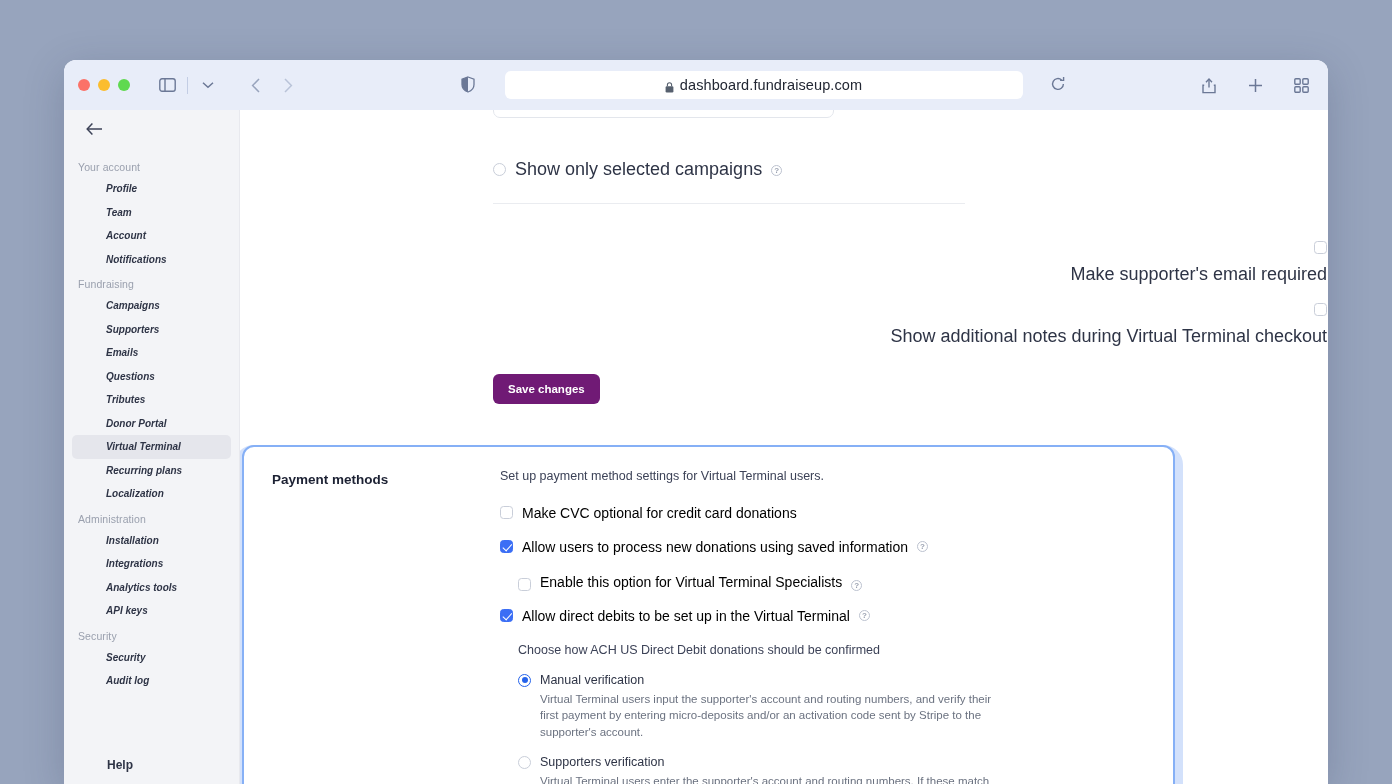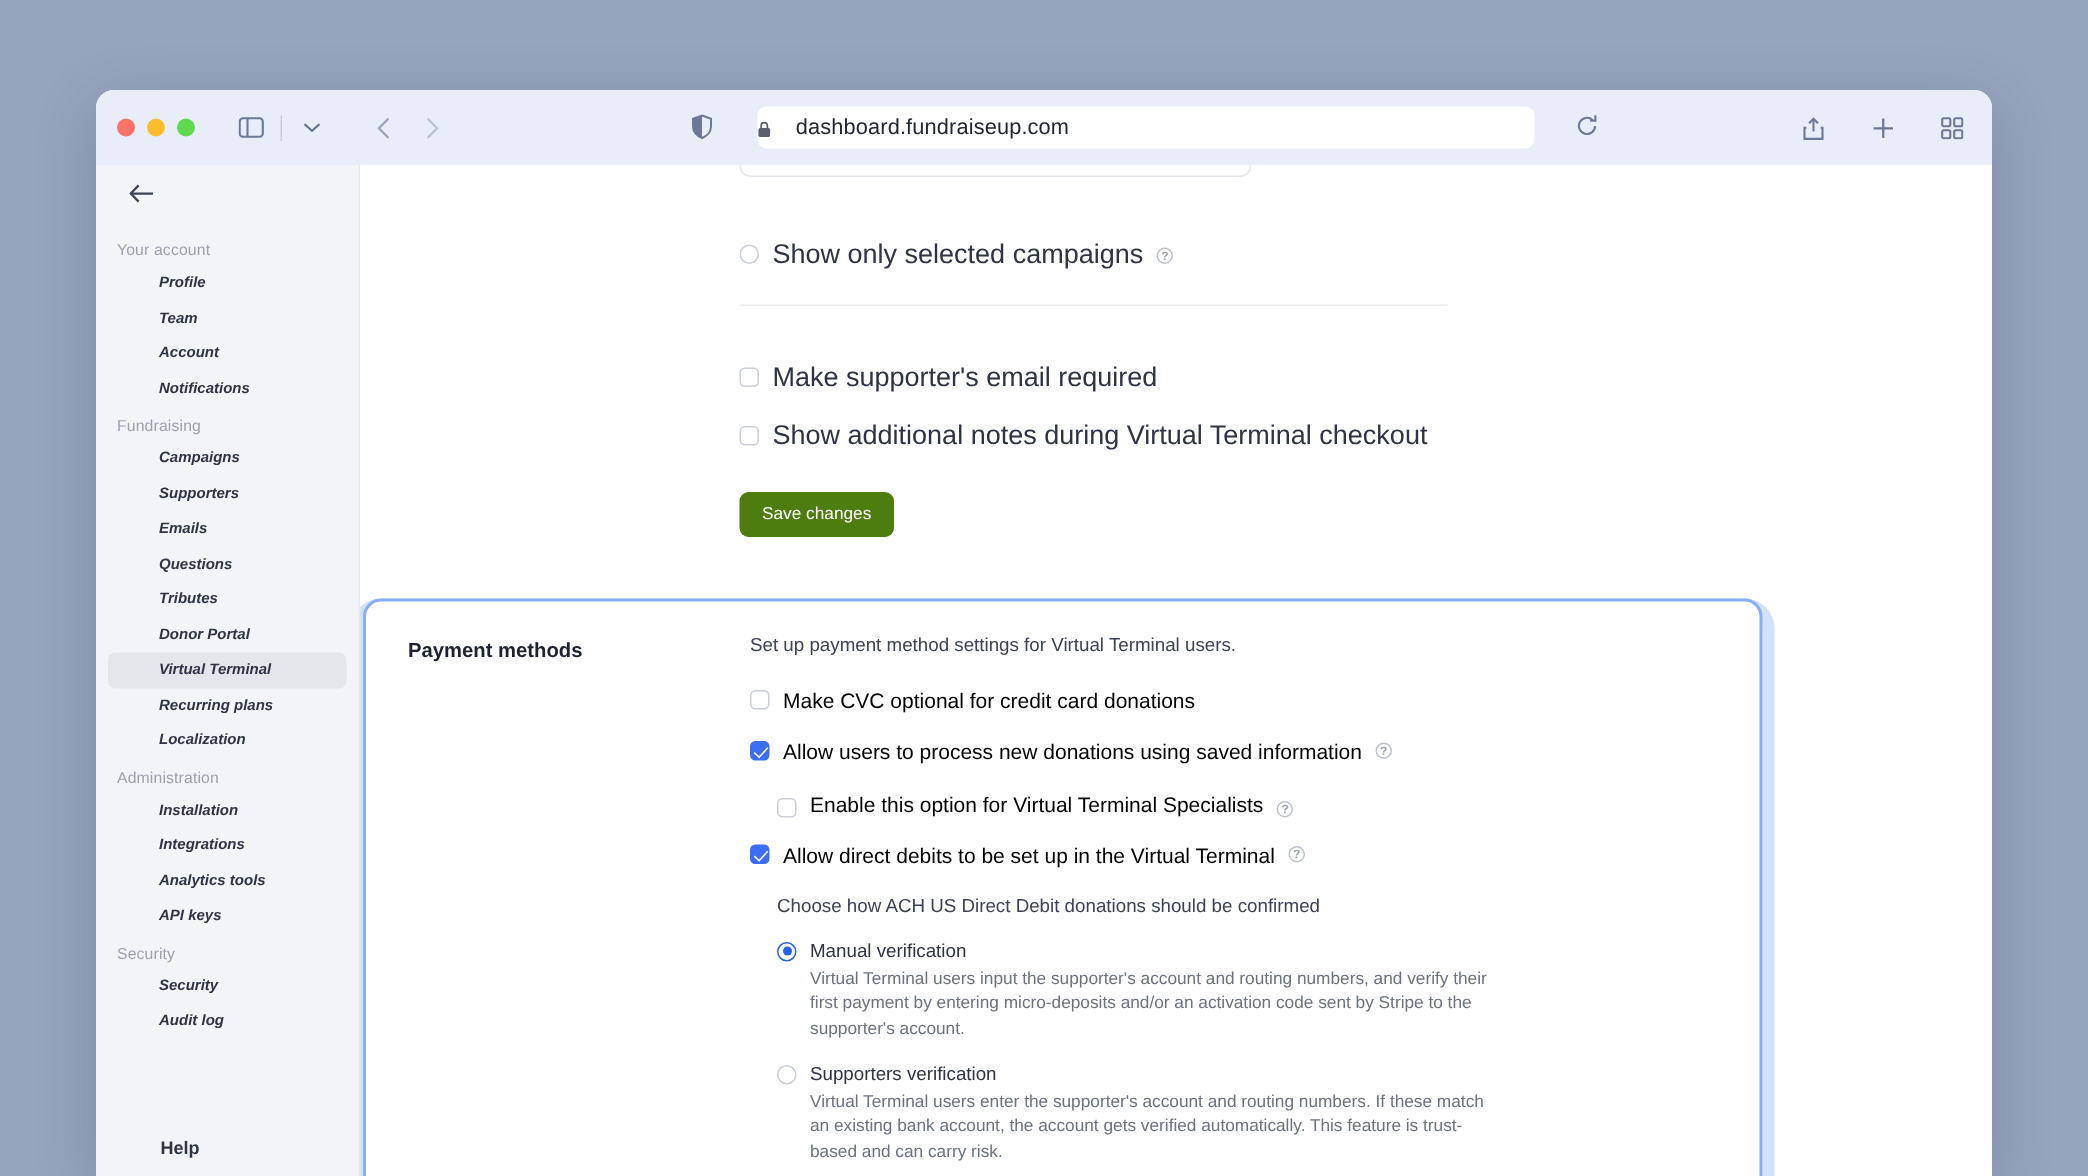--- a/index.html
+++ b/index.html
@@ -38,21 +38,21 @@
   }
   .tb-group { display: flex; align-items: center; gap: 2px; }
   .sep-v { width: 1px; height: 17px; background: #c3cde4; margin: 0 5px; }
   .nav-arrows { display: flex; align-items: center; gap: 6px; margin-left: 22px; }
   .nav-arrows .tb-icon { color: #98a4bd; }
   .nav-arrows .tb-icon.dim { color: #b9c3d8; }
 
   .url-wrap { flex: 1; display: flex; justify-content: center; padding: 0 10px; margin-left: 46px;}
   .url-bar {
     width: 518px; height: 28px; background: #fff; border-radius: 6px;
-    display: flex; align-items: center; justify-content: flex-start; gap: 17px;
+    display: flex; align-items: center; justify-content: center; gap: 6px;
     font-size: 14.5px; color: #222733; letter-spacing: .1px;
   }
   .lock { width: 9px; height: 11px; position: relative; display:inline-block; }
   .reload { margin-left: 6px; margin-right: 4px; }
   .tb-right { display: flex; align-items: center; gap: 20px; margin-left: auto; padding-left: 14px; }
 
   
   .app { display: flex; height: 674px; background: #fff; }
 
   
@@ -88,21 +88,21 @@
   .cut-input {
     position: absolute; left: 253px; top: -22px; width: 341px; height: 30px;
     border: 1px solid #e3e6ec; border-radius: 7px; background: #fff;
   }
   .row-radio-top { display: flex; align-items: center; gap: 9px; padding: 48px 0 0 253px; }
 
   .hr {
     height: 1px; background: #eaecf0; margin: 22px 0 0 253px; width: 472px;
   }
 
-  .chk-row { display: flex; align-items: center; gap: 9px; padding: 0 0 0 253px; }
+  .chk-row { display: flex; align-items: flex-end; gap: 9px; padding: 0 0 0 253px; flex-direction: column; }
   .chk-row + .chk-row { margin-top: 17px; }
   .chk-label { font-size: 18px; color: #2e3446; line-height: 1.25; padding-top: 0px; }
 
   
   .cb {
     width: 13px; height: 13px; border: 1px solid #c9ced9; border-radius: 3.5px;
     background: #fff; flex: none; position: relative; margin-top: 1px;
   }
   .cb.checked { background: #3b6ef5; border-color: #3b6ef5; }
   .cb.checked::after {
@@ -118,21 +118,21 @@
     content: ""; position: absolute; left: 50%; top: 50%; width: 6px; height: 6px;
     margin: -3px 0 0 -3px; border-radius: 50%; background: #2563eb;
   }
   .qmark {
     width: 11px; height: 11px; border-radius: 50%; border: 1px solid #bcc2cf;
     color: #9aa1b0; font-size: 8px; line-height: 9px; text-align: center;
     flex: none; margin-top: 2px; font-weight: 700;
   }
 
   .btn-save {
-    background: #4d7c0f; color: #fff; font-size: 11.5px; font-weight: 400;
+    background: #701a75; color: #fff; font-size: 11.5px; font-weight: 700;
     border: none; border-radius: 6px; padding: 9px 15px; cursor: pointer;
     margin-left: 253px; display: inline-block;
   }
 
   
   .card-focus-wrap {
     position: relative; margin: 41px 0 0 -6px;
     width: 949px; left: 0px;
   }
   .focus-ring {

